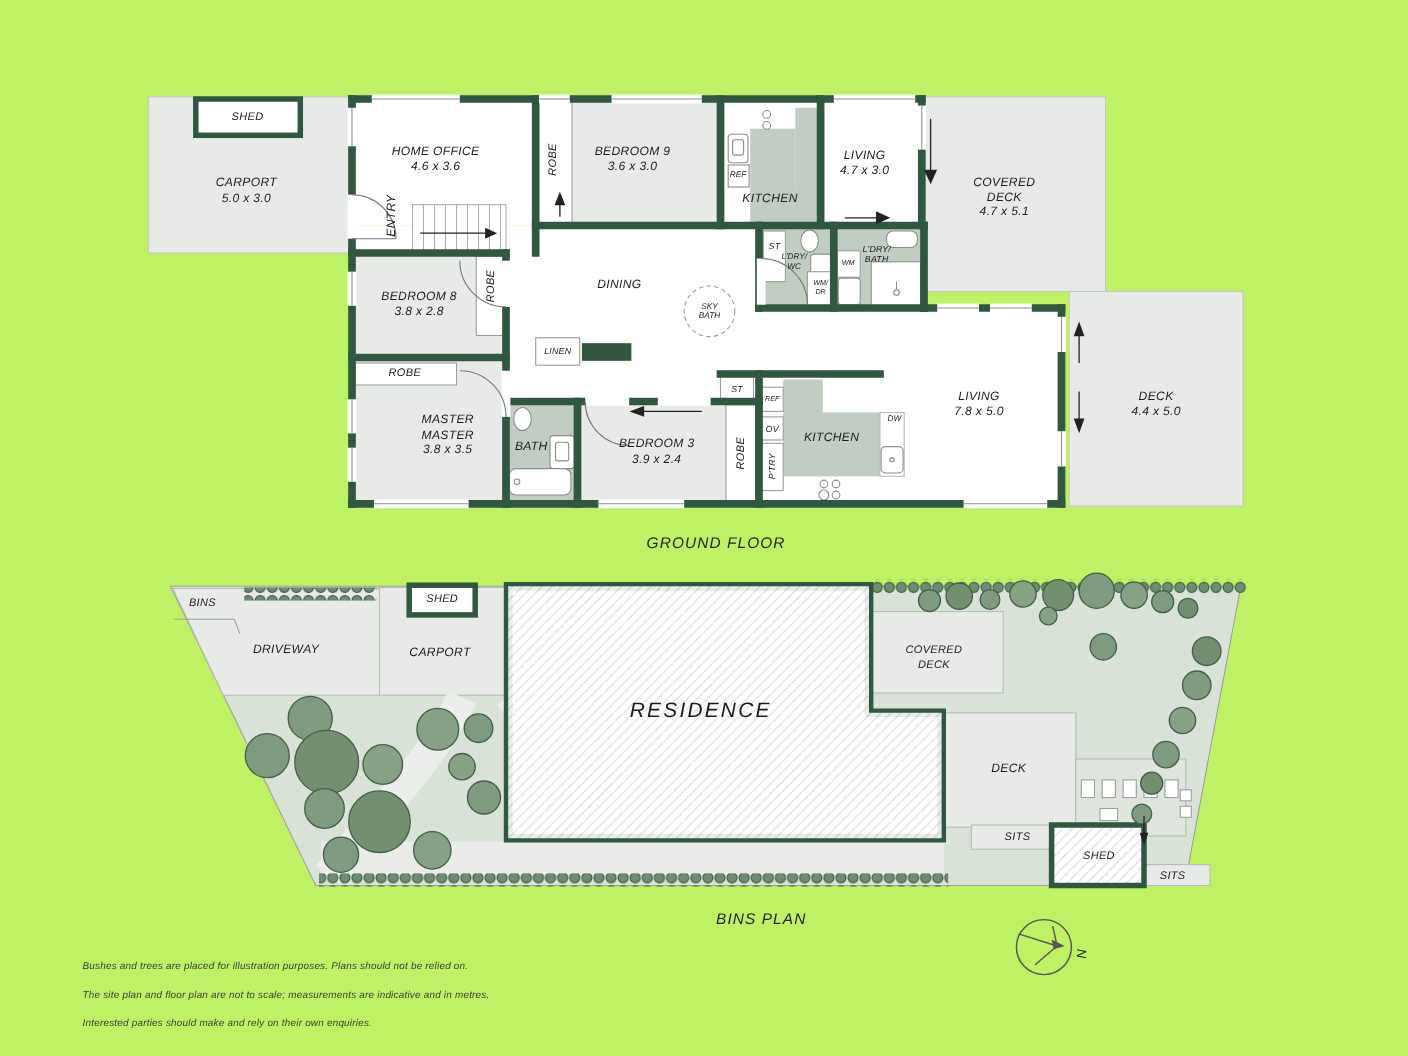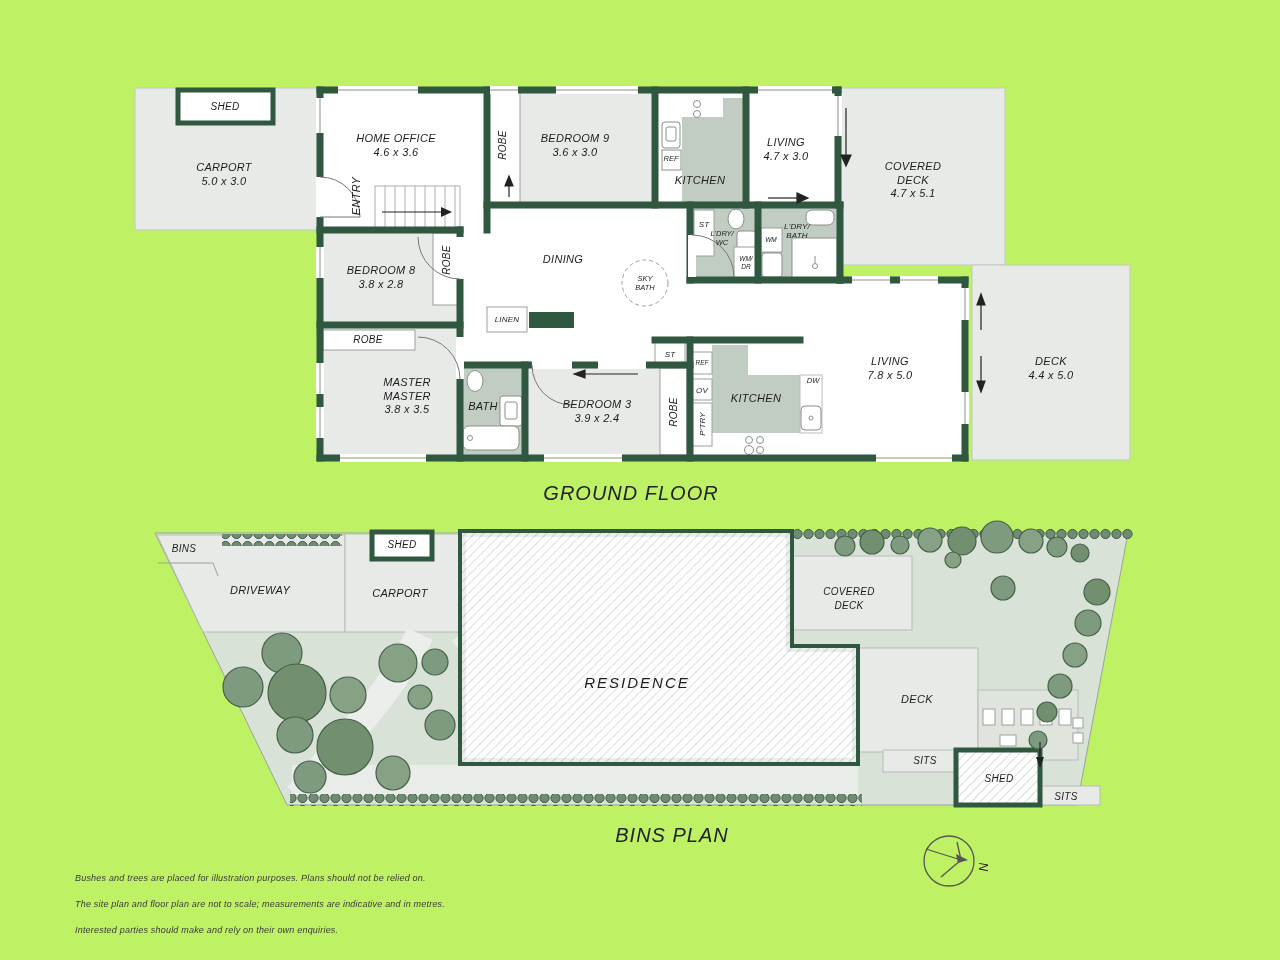--- a/index.html
+++ b/index.html
@@ -6,22 +6,22 @@
   #canvas{position:relative;width:1280px;height:960px;background:#bef264;overflow:hidden;
           font-family:"Liberation Sans", sans-serif;font-style:italic;}
   #plan-svg{position:absolute;left:0;top:0;}
   .lb{position:absolute;transform:translate(-50%,-50%);font-size:11px;line-height:13.5px;
       color:#1c1c1c;white-space:nowrap;text-align:center;letter-spacing:.3px;}
   .lb.v{transform:translate(-50%,-50%) rotate(-90deg);}
   .lb.m{font-size:10px;}
   .lb.sm{font-size:8px;line-height:9px;letter-spacing:.2px;}
   .lb.xs{font-size:6.5px;line-height:7.5px;letter-spacing:0;}
   .lb.s7{font-size:7.5px;line-height:8.5px;letter-spacing:0;}
-  .lb.title{font-size:20px;letter-spacing:1px;color:#222;}
-  .lb.res{font-size:15px;letter-spacing:2px;margin-top:36px;}
+  .lb.title{font-size:14px;letter-spacing:1px;color:#222;margin-left:20px;}
+  .lb.res{font-size:19px;letter-spacing:2px;}
   .lb.north{transform:translate(-50%,-50%) rotate(90deg);font-size:12px;}
   .disc{position:absolute;left:75px;font-size:9px;line-height:13px;color:#3a3a3a;white-space:nowrap;letter-spacing:.2px;}
 </style>
 </head>
 <body>
 
 <div id="canvas">
 
 <svg id="plan-svg" width="1280" height="960" viewBox="0 0 1280 960">
   <defs>

